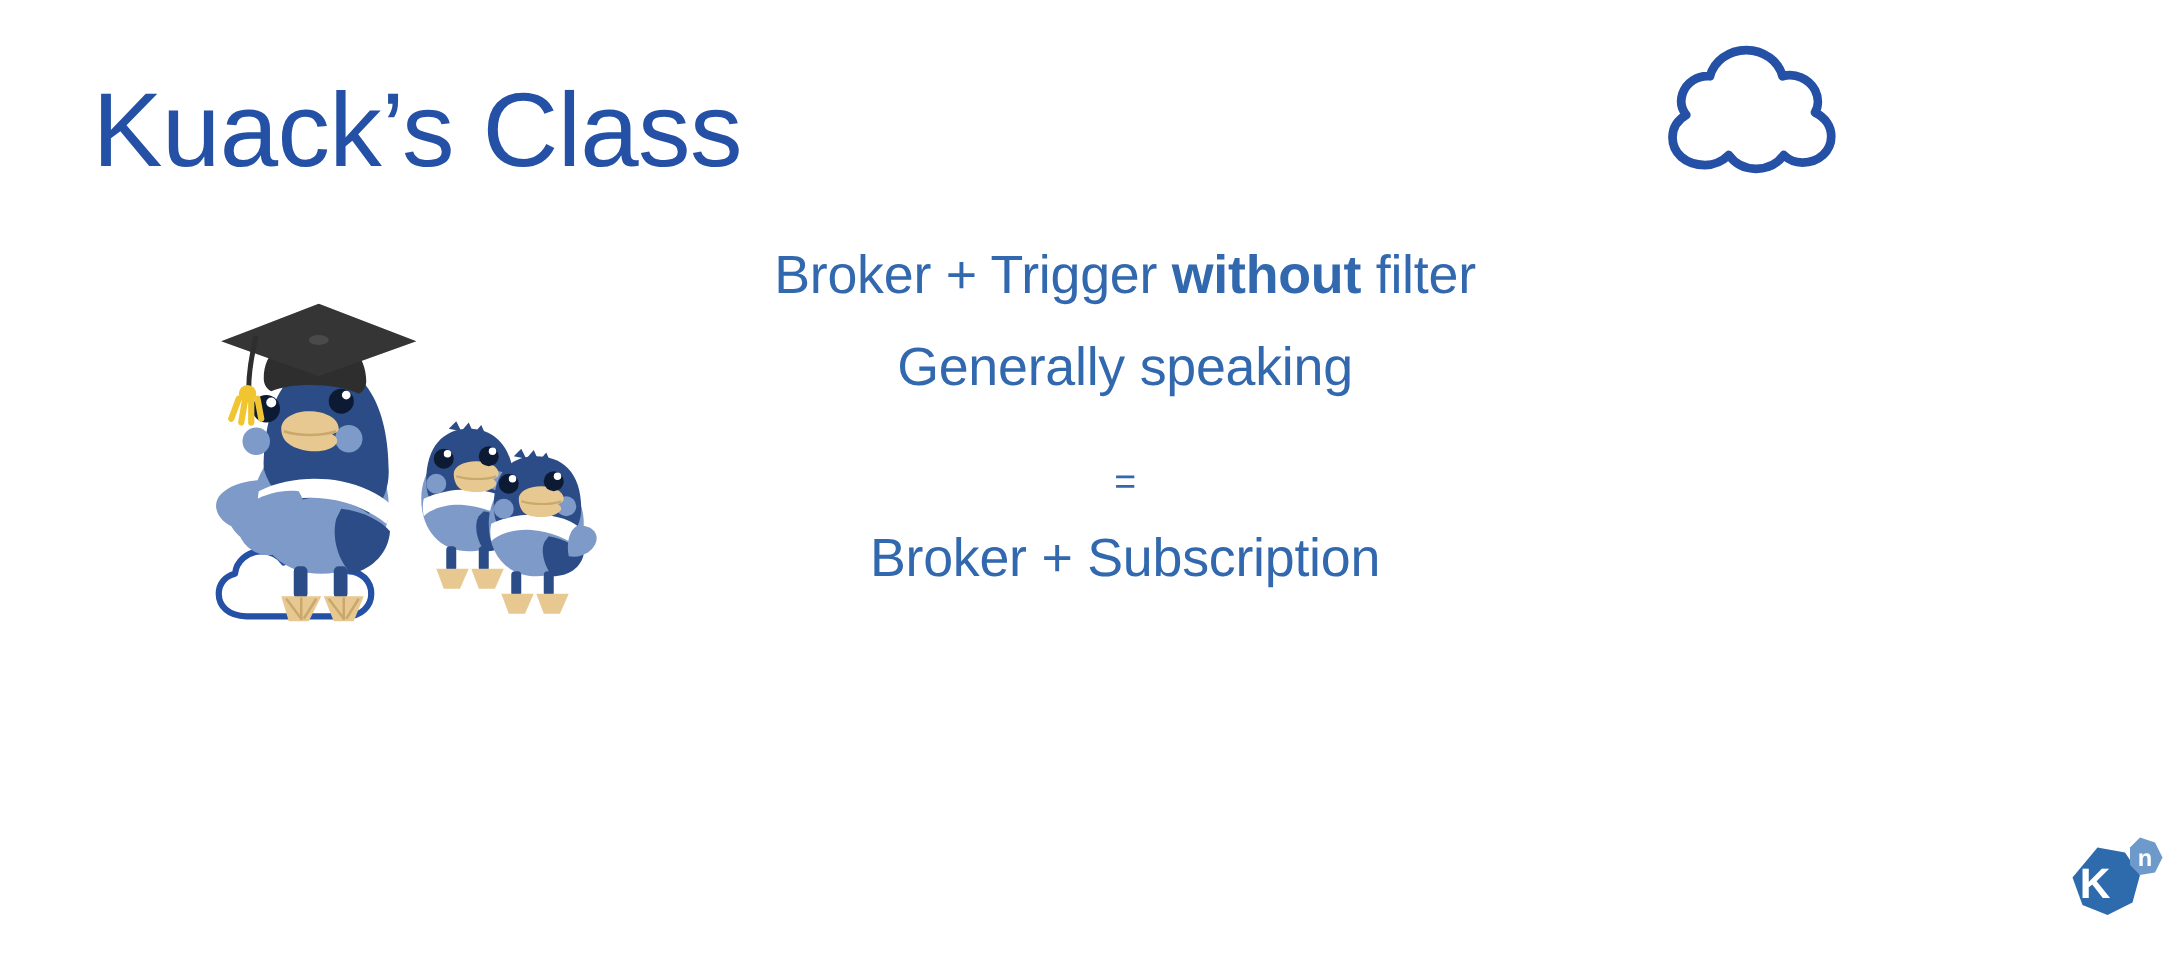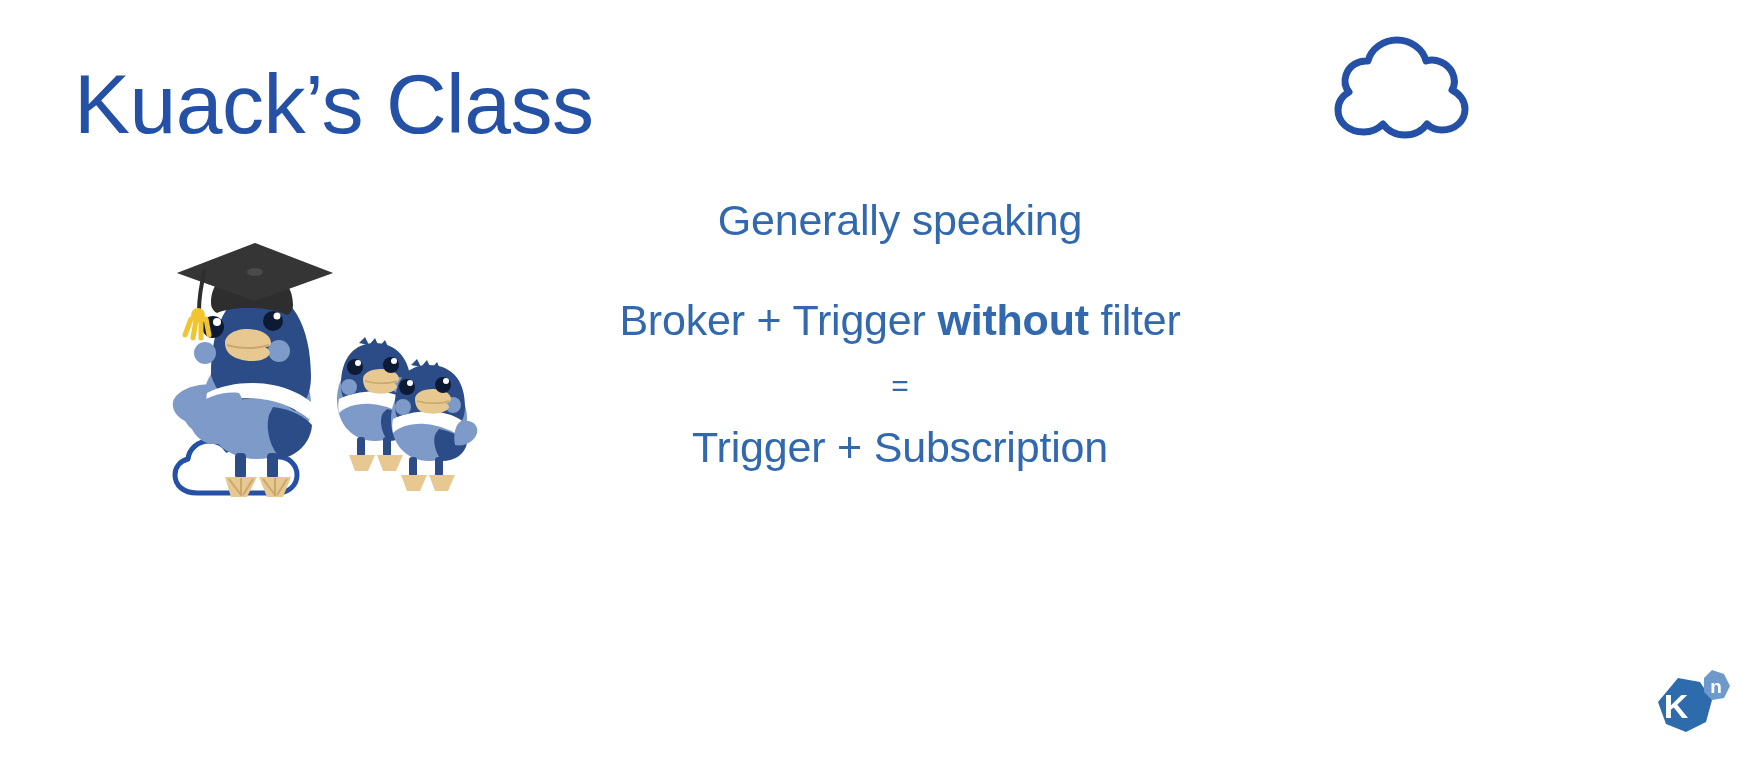--- a/index.html
+++ b/index.html
@@ -259,29 +259,29 @@
 
         <rect x="22" y="98" width="8" height="20" rx="3" fill="#2B4C86"></rect>
         <rect x="48" y="98" width="8" height="20" rx="3" fill="#2B4C86"></rect>
         <path d="M14 116 L40 116 L33 132 L20 132 Z" fill="#E8C891"></path>
         <path d="M42 116 L68 116 L61 132 L48 132 Z" fill="#E8C891"></path>
       </g>
     </svg>
   </div>
 
   <div class="body-block">
-    <div class="body-line line-generally">Generally speaking</div>
-
     <div class="body-line line-equation">
       <span>Broker + Trigger </span><span class="bold-word">without</span><span> filter</span>
     </div>
 
+    <div class="body-line line-generally">Generally speaking</div>
+
     <div class="body-line line-equals">=</div>
 
-    <div class="body-line line-result">Trigger + Subscription</div>
+    <div class="body-line line-result">Broker + Subscription</div>
   </div>
 
   <div class="knative-logo">
     <svg viewBox="0 0 84 84" width="84" height="84" aria-hidden="true">
 
       <polygon points="30,16 52,20 64,38 58,60 38,70 18,62 10,40" fill="#2E6BAD"></polygon>
 
       <polygon points="64,8 76,12 82,24 76,36 64,38 56,30 56,16" fill="#6E9ACB"></polygon>
 
       <text x="28" y="56" font-family="Liberation Sans, sans-serif" font-size="34" font-weight="bold" fill="#ffffff" text-anchor="middle">K</text>

